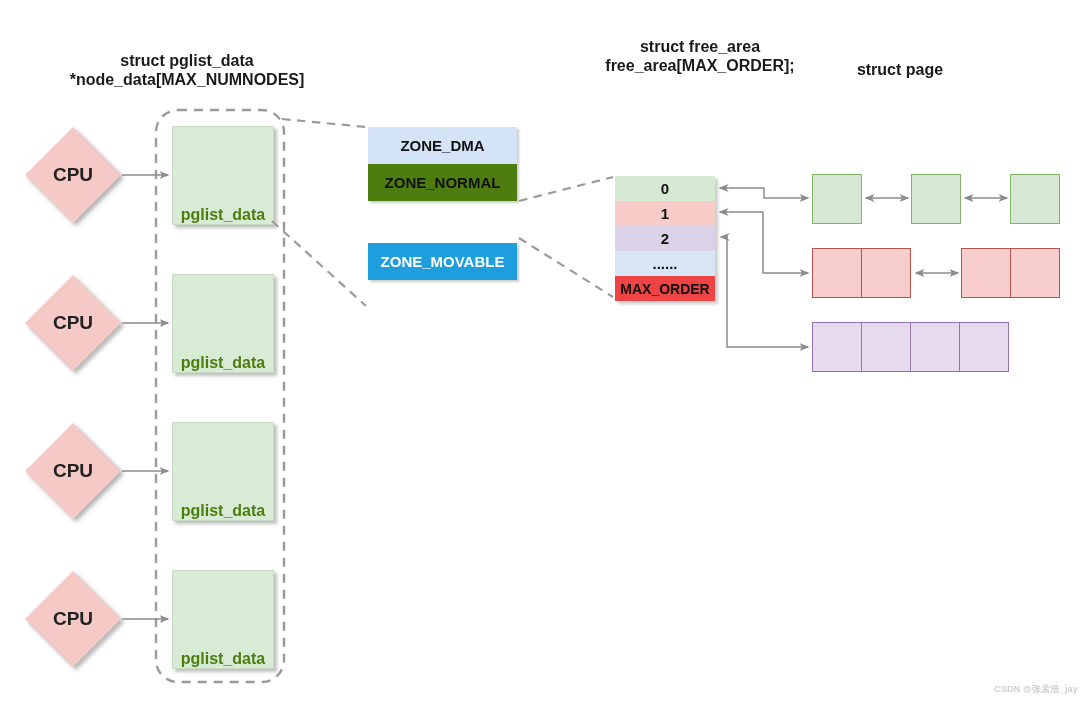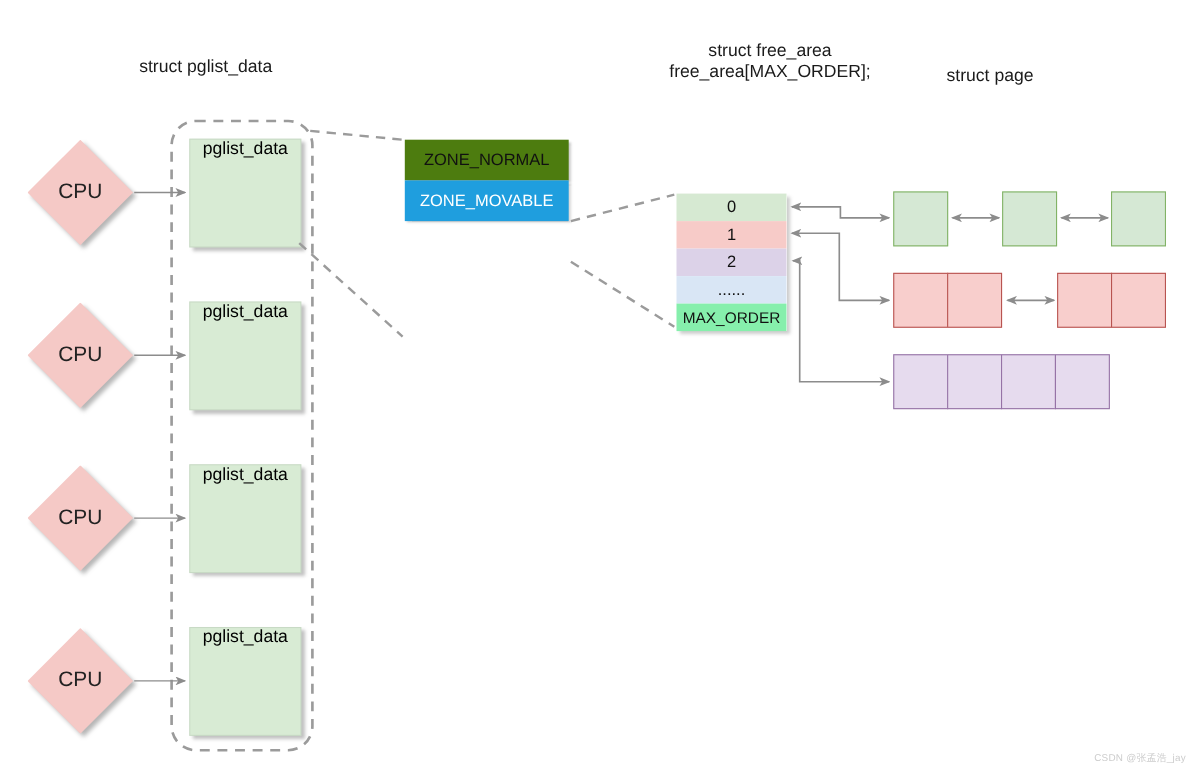--- a/index.html
+++ b/index.html
@@ -1,32 +1,33 @@
 <!DOCTYPE html>
 <html><head>
 <meta charset="utf-8">
 <style>
   html,body{margin:0;padding:0;background:#ffffff;}
   .canvas{
     position:relative;width:1086px;height:705px;background:#ffffff;
     font-family:"Liberation Sans","DejaVu Sans",sans-serif;color:#111;
     overflow:hidden;
+    font-weight:bold;
   }
   .overlay{position:absolute;left:0;top:0;width:1086px;height:705px;pointer-events:none;}
   .hdr{position:absolute;text-align:center;font-size:16px;line-height:19px;color:#1a1a1a;}
   .hdr .l2{display:block;}
   .diamond{
     position:absolute;width:96px;height:96px;display:flex;align-items:center;justify-content:center;
     clip-path:polygon(50% 0,100% 50%,50% 100%,0 50%);
     font-size:19px;color:#222;
   }
   .diamond-wrap{position:absolute;filter:drop-shadow(3px 3px 2px rgba(90,90,90,.45));}
   .pgbox{
-    position:absolute;width:100px;height:97px;display:flex;align-items:flex-start;justify-content:center;
-    font-size:16px;color:#000000;border:1px solid rgba(0,0,0,.07);
+    position:absolute;width:100px;height:97px;display:flex;align-items:flex-end;justify-content:center;
+    font-size:16px;color:#4d7c0f;border:1px solid rgba(0,0,0,.07);
     box-shadow:3px 3px 3px rgba(100,100,100,.4);
   }
   .zone-stack{position:absolute;left:368px;top:127px;width:149px;}
   .zone-row{
     width:149px;height:37px;display:flex;align-items:center;justify-content:center;
     font-size:15px;box-shadow:2px 2px 2px rgba(110,110,110,.35);
   }
   .fa-table{position:absolute;left:615px;top:176px;width:100px;box-shadow:3px 3px 3px rgba(110,110,110,.35);}
   .fa-row{
     width:100px;height:25px;display:flex;align-items:center;justify-content:center;
@@ -44,20 +45,21 @@
     position:absolute;right:8px;bottom:9px;font-size:9px;letter-spacing:0.2px;
   }
 </style>
 </head>
 <body>
 
 <div class="canvas">
 
   <div class="hdr" style="left:57px;top:51px;width:260px;">
     <span class="l1">struct pglist_data</span>
+    <span class="l2">*node_data[MAX_NUMNODES]</span>
   </div>
   <div class="hdr" style="left:590px;top:37px;width:220px;">
     <span class="l1">struct free_area</span>
     <span class="l2">free_area[MAX_ORDER];</span>
   </div>
   <div class="hdr" style="left:840px;top:60px;width:120px;">
     <span class="l1">struct page</span>
   </div>
 
   <div class="diamond-wrap" style="left:25px;top:127px;">
@@ -88,30 +90,31 @@
     <span>pglist_data</span>
   </div>
   <div class="pgbox" style="left: 172px; top: 422px; background: rgb(216, 235, 212);">
     <span>pglist_data</span>
   </div>
   <div class="pgbox" style="left: 172px; top: 570px; background: rgb(216, 235, 212);">
     <span>pglist_data</span>
   </div>
 
   <div class="zone-stack">
+    <div class="zone-row" style="background: rgb(212, 227, 246); color: rgb(17, 17, 17);">ZONE_DMA</div>
     <div class="zone-row" style="background: #4d7c0f; color: rgb(17, 17, 17);">ZONE_NORMAL</div>
-    <div class="zone-row" style="background: rgb(31, 158, 222); color: rgb(255, 255, 255);">ZONE_MOVABLE</div>
+    <div class="zone-row" style="background: rgb(31, 158, 222); color: rgb(255, 255, 255); margin-top: 42px;">ZONE_MOVABLE</div>
   </div>
 
   <div class="fa-table">
     <div class="fa-row" style="background: rgb(214, 233, 210);">0</div>
     <div class="fa-row" style="background: rgb(247, 203, 200);">1</div>
     <div class="fa-row" style="background: rgb(220, 210, 232);">2</div>
     <div class="fa-row" style="background: rgb(217, 230, 245);">......</div>
-    <div class="fa-row small" style="background: #86efac;">MAX_ORDER</div>
+    <div class="fa-row small" style="background: #ef4444;">MAX_ORDER</div>
   </div>
 
   <div class="page-cell" style="left: 812px; top: 174px; background: rgb(213, 232, 212); border-color: rgb(130, 179, 102);"></div>
   <div class="page-cell" style="left: 911px; top: 174px; background: rgb(213, 232, 212); border-color: rgb(130, 179, 102);"></div>
   <div class="page-cell" style="left: 1010px; top: 174px; background: rgb(213, 232, 212); border-color: rgb(130, 179, 102);"></div>
 
   <div class="page-group" style="left:812px;top:248px;">
     <div class="cell" style="background: rgb(248, 206, 204); border-color: rgb(184, 84, 80);"></div>
     <div class="cell" style="background: rgb(248, 206, 204); border-color: rgb(184, 84, 80);"></div>
   </div>

